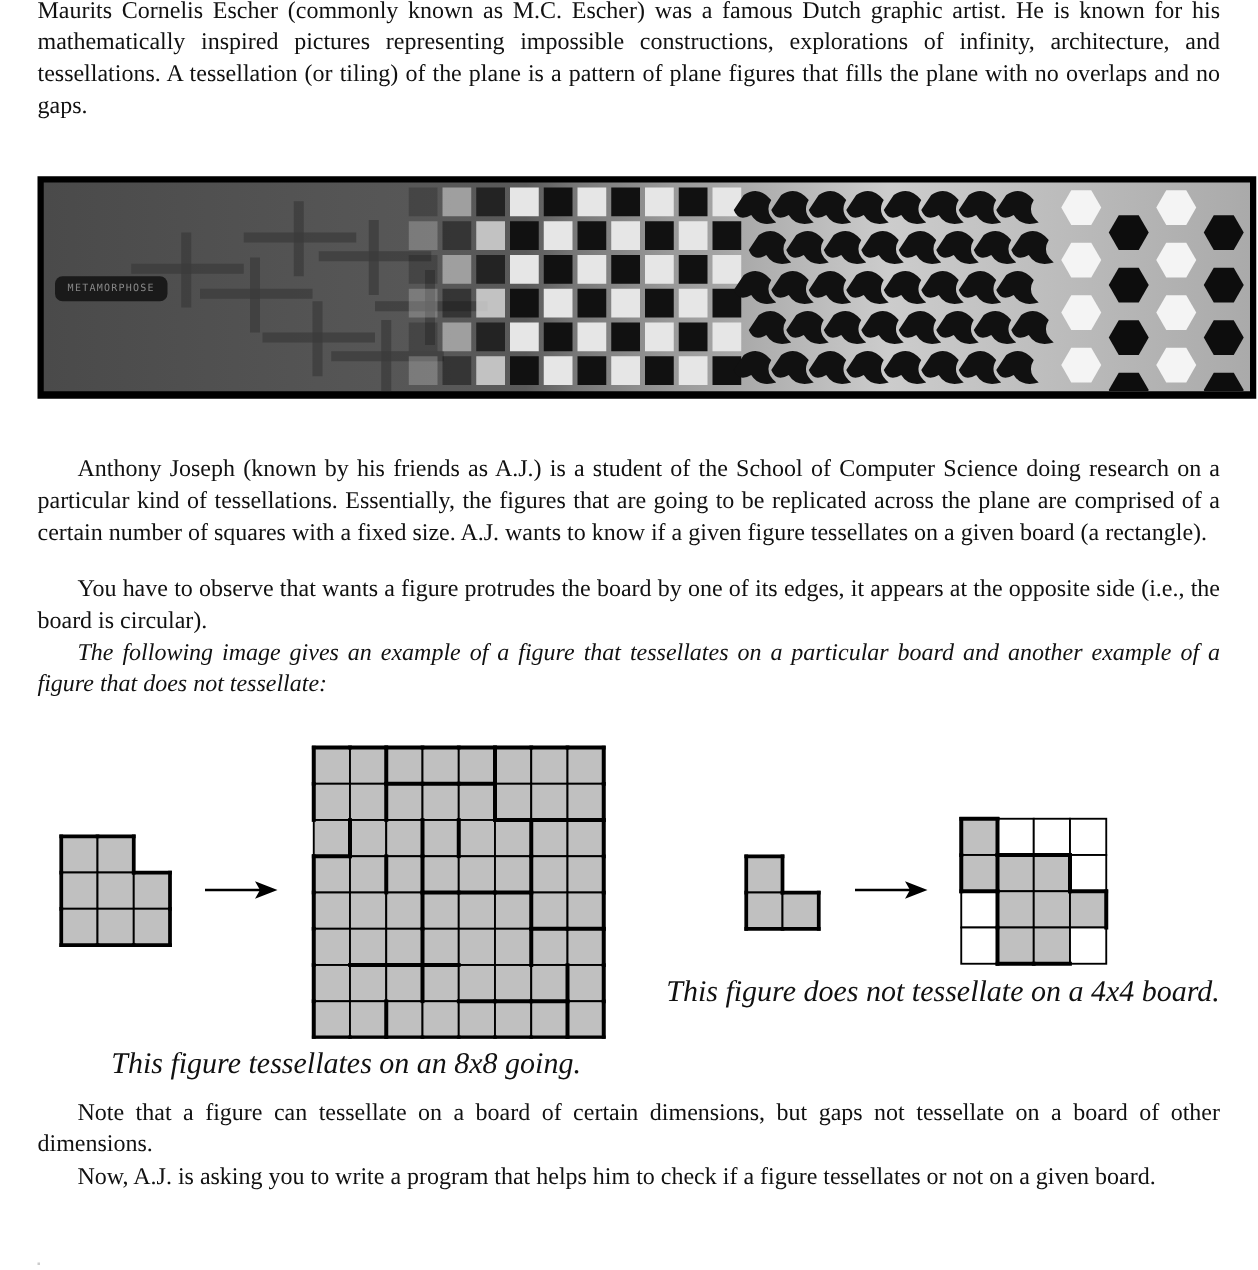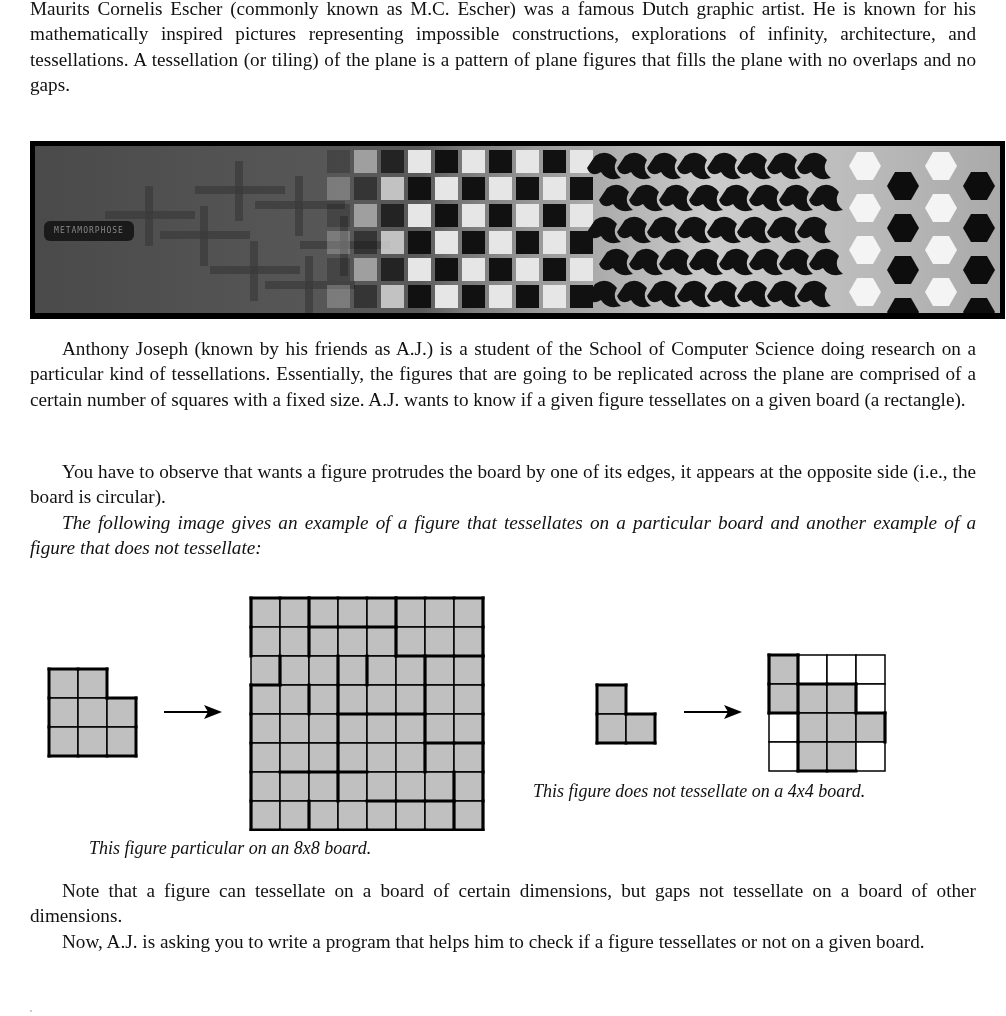--- a/index.html
+++ b/index.html
@@ -10,21 +10,21 @@
   }
   .para {
     position: absolute; left: 30px; width: 946px;
     font-family: "Liberation Serif", "DejaVu Serif", serif;
     font-size: 19.2px; line-height: 25.3px;
     text-align: justify; margin: 0;
     hyphens: none;
   }
   .para.indent { text-indent: 32px; }
   #p-intro { top: -4px; }
-  #p-aj { top: 336px; }
+  #p-aj { top: 363px; }
   #p-observe { top: 459px; }
   #p-following { top: 510px; font-style: italic; }
   #p-note { top: 878px; }
   #p-now { top: 929px; }
 
   
   #banner {
     position: absolute; left: 30px; top: 141px; width: 975px; height: 178px;
     background: #000; box-sizing: border-box; padding: 5px 5px 6px 5px;
   }
@@ -37,21 +37,21 @@
     background: #1a1a1a; border-radius: 6px;
     color: #888; font-size: 8px; line-height: 20px; text-align: center;
     font-family: "DejaVu Sans Mono", monospace; letter-spacing: 1px;
   }
   #banner svg { position: absolute; left: 0; top: 0; }
 
   .fig { position: absolute; }
   .caption {
     position: absolute; font-style: italic;
     font-family: "Liberation Serif", "DejaVu Serif", serif;
-    font-size: 18px; white-space: nowrap;
+    font-size: 24px; white-space: nowrap;
   }
   #caption-yes { left: 89px; top: 838px; }
   #caption-no { left: 533px; top: 781px; }
   #page-mark { position: absolute; left: 30px; top: 1010px; width: 2px; height: 2px; background: #ccc; }
 </style>
 </head>
 <body>
 
 <p class="para" id="p-intro">Maurits Cornelis Escher (commonly known as M.C. Escher) was a famous Dutch graphic artist.  He is known for his mathematically inspired pictures representing impossible constructions, explorations of infinity, architecture, and tessellations.  A tessellation (or tiling) of the plane is a pattern of plane figures that fills the plane with no overlaps and no gaps.</p>
 
@@ -350,21 +350,21 @@
     <line x1="206" y1="204.5" x2="206" y2="236.5" stroke="#000000" stroke-width="3.2"></line>
     <line x1="235" y1="1.5" x2="235" y2="33.5" stroke="#000000" stroke-width="3.2"></line>
     <line x1="235" y1="30.5" x2="235" y2="62.5" stroke="#000000" stroke-width="3.2"></line>
     <line x1="235" y1="59.5" x2="235" y2="91.5" stroke="#000000" stroke-width="3.2"></line>
     <line x1="235" y1="88.5" x2="235" y2="120.5" stroke="#000000" stroke-width="3.2"></line>
     <line x1="235" y1="117.5" x2="235" y2="149.5" stroke="#000000" stroke-width="3.2"></line>
     <line x1="235" y1="146.5" x2="235" y2="178.5" stroke="#000000" stroke-width="3.2"></line>
     <line x1="235" y1="175.5" x2="235" y2="207.5" stroke="#000000" stroke-width="3.2"></line>
     <line x1="235" y1="204.5" x2="235" y2="236.5" stroke="#000000" stroke-width="3.2"></line>
   </svg>
-<div class="caption" id="caption-yes">This figure particular on an 8x8 board.</div>
+<div class="caption" id="caption-yes">This figure tessellates on an 8x8 going.</div>
 
 <svg class="fig" id="fig-no-figure" style="left:594px; top:682px;" width="64" height="64">
     <rect x="3" y="3" width="29" height="29" fill="#c0c0c0" stroke="#000000" stroke-width="1.5"></rect>
     <rect x="3" y="32" width="29" height="29" fill="#c0c0c0" stroke="#000000" stroke-width="1.5"></rect>
     <rect x="32" y="32" width="29" height="29" fill="#c0c0c0" stroke="#000000" stroke-width="1.5"></rect>
     <line x1="1.5" y1="3" x2="33.5" y2="3" stroke="#000000" stroke-width="3"></line>
     <line x1="3" y1="1.5" x2="3" y2="33.5" stroke="#000000" stroke-width="3"></line>
     <line x1="32" y1="1.5" x2="32" y2="33.5" stroke="#000000" stroke-width="3"></line>
     <line x1="1.5" y1="61" x2="33.5" y2="61" stroke="#000000" stroke-width="3"></line>
     <line x1="3" y1="30.5" x2="3" y2="62.5" stroke="#000000" stroke-width="3"></line>

